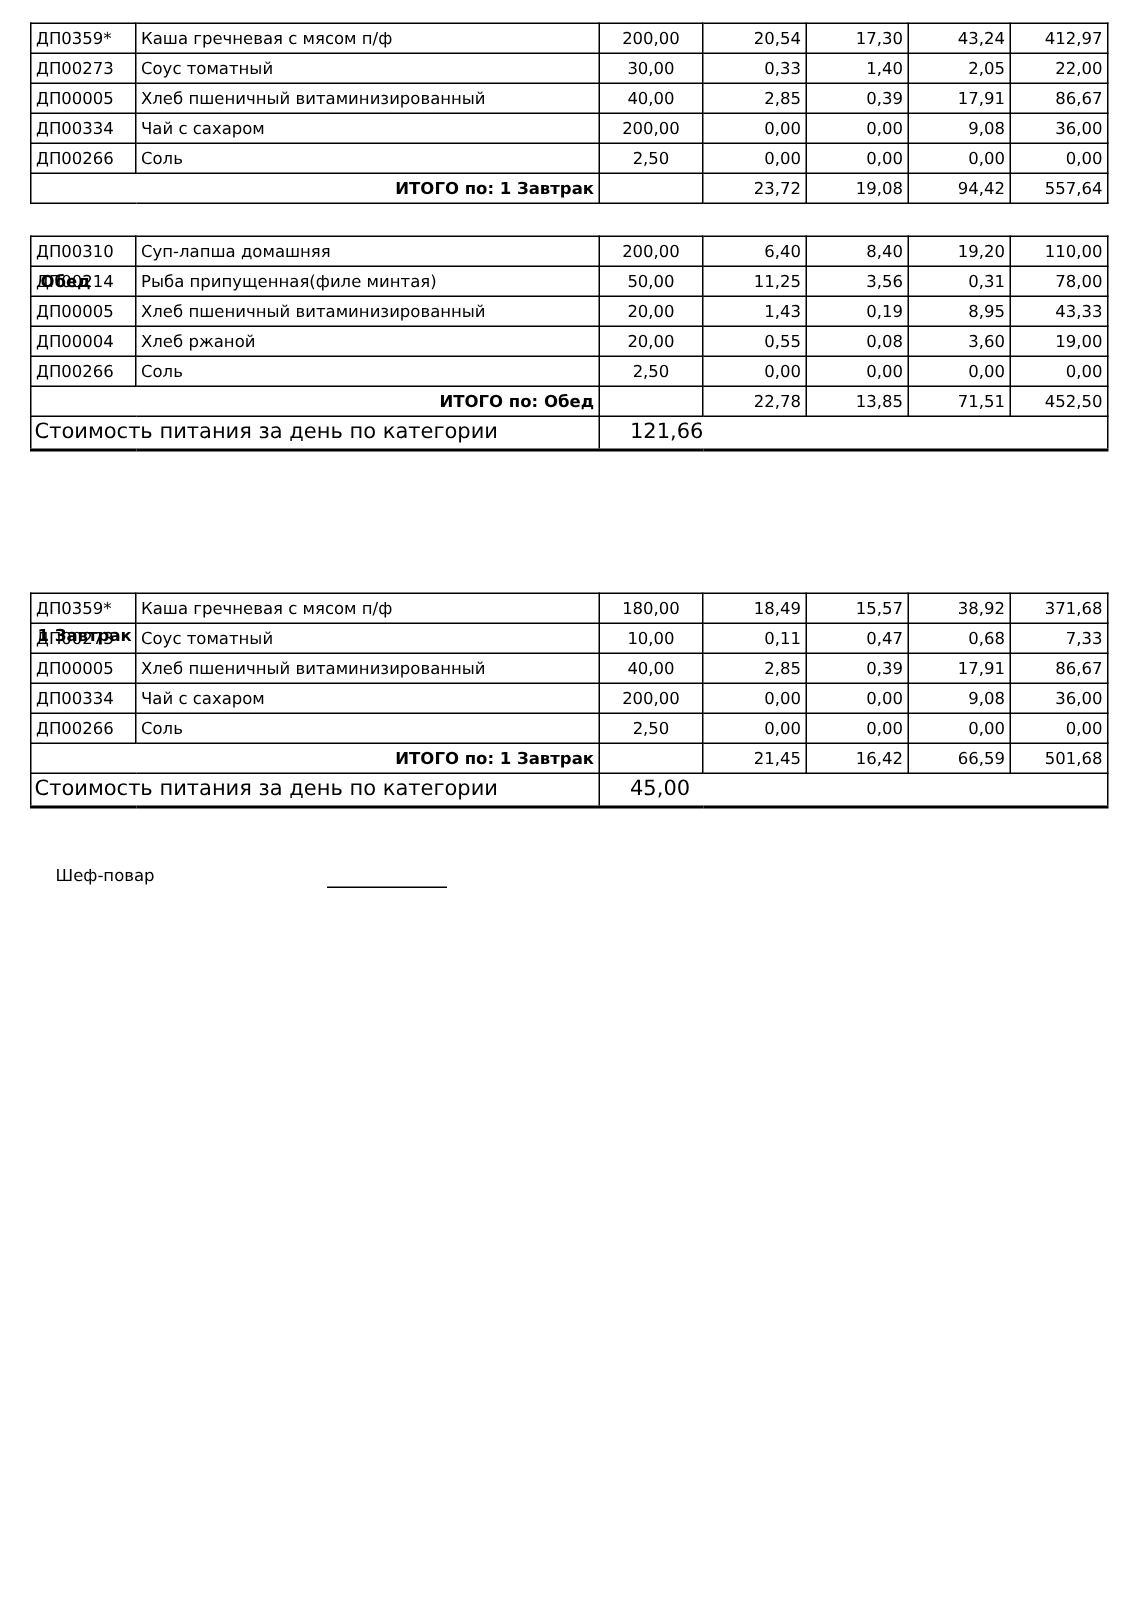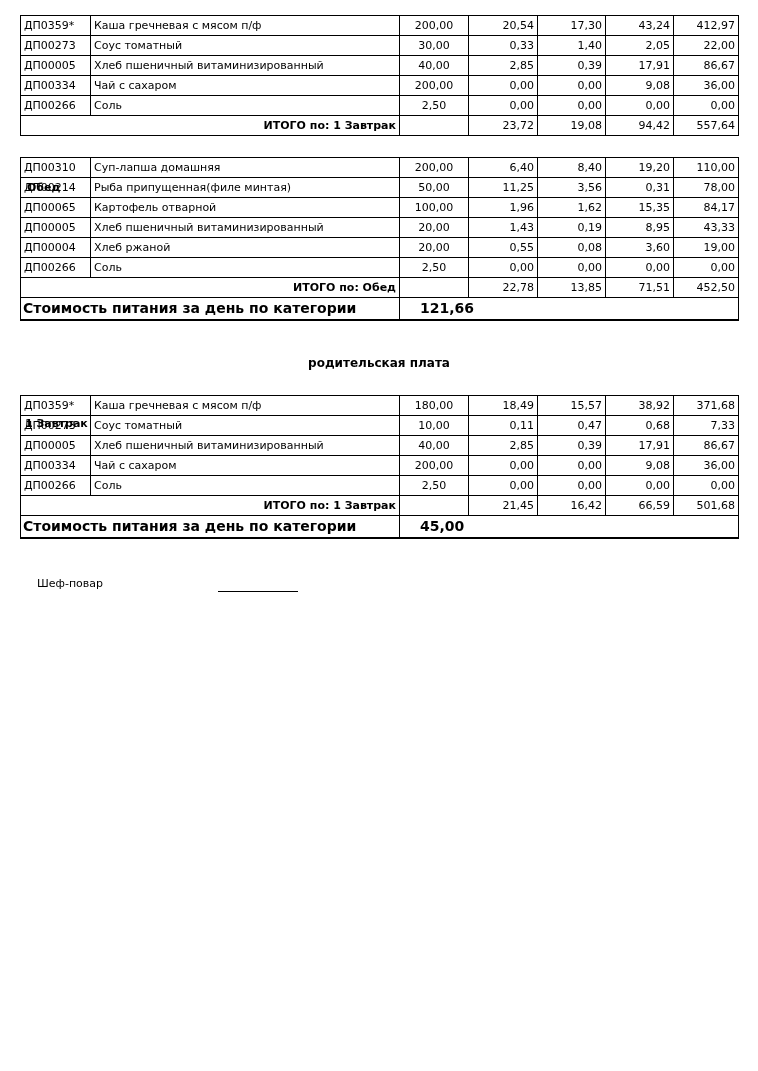--- a/index.html
+++ b/index.html
@@ -21,21 +21,21 @@
     padding:0 3px;
     white-space:nowrap;overflow:hidden;
     vertical-align:middle;
   }
   td.code{padding-left:2px;}
   td.name{padding-left:3px;}
   td.qty{text-align:center;}
   td.num{text-align:right;padding-right:4px;}
   tr.total td.tlabel{font-weight:bold;padding-left:16px;text-align:right;}
   tr.day td{
-    height:21px;font-size:14px;font-weight:bold;
+    height:21px;font-size:14px;font-weight:normal;
     border-bottom:2px solid #000;
   }
   tr.day td.dlabel{padding-left:2px;}
   tr.day td.dvalue{text-align:left;padding-left:20px;}
 
   .sec-header{
     position:absolute;font-size:11px;font-weight:bold;line-height:13px;
     white-space:nowrap;
     margin-top:40px;
   }
@@ -148,29 +148,20 @@
     <tr>
       <td class="code">ДП00214</td>
       <td class="name">Рыба припущенная(филе минтая)</td>
       <td class="qty">50,00</td>
       <td class="num">11,25</td>
       <td class="num">3,56</td>
       <td class="num">0,31</td>
       <td class="num">78,00</td>
     </tr>
     <tr>
-      <td class="code">ДП00065</td>
-      <td class="name">Картофель отварной</td>
-      <td class="qty">100,00</td>
-      <td class="num">1,96</td>
-      <td class="num">1,62</td>
-      <td class="num">15,35</td>
-      <td class="num">84,17</td>
-    </tr>
-    <tr>
       <td class="code">ДП00005</td>
       <td class="name">Хлеб пшеничный витаминизированный</td>
       <td class="qty">20,00</td>
       <td class="num">1,43</td>
       <td class="num">0,19</td>
       <td class="num">8,95</td>
       <td class="num">43,33</td>
     </tr>
     <tr>
       <td class="code">ДП00004</td>
@@ -198,21 +189,20 @@
       <td class="num">71,51</td>
       <td class="num">452,50</td>
     </tr>
     <tr class="day">
       <td class="dlabel" colspan="2">Стоимость питания за день по категории</td>
       <td class="dvalue" colspan="5">121,66</td>
     </tr>
   </tbody>
     </table>
 
-  <div class="cat-header">родительская плата</div>
 
   <div class="sec-header" style="top:377px;left:25px">1 Завтрак</div>
 
   <table class="menu" style="top:395px">
     <colgroup>
       <col style="width:70px">
         <col style="width:309px">
         <col style="width:69px">
       <col style="width:69px">
         <col style="width:68px">

